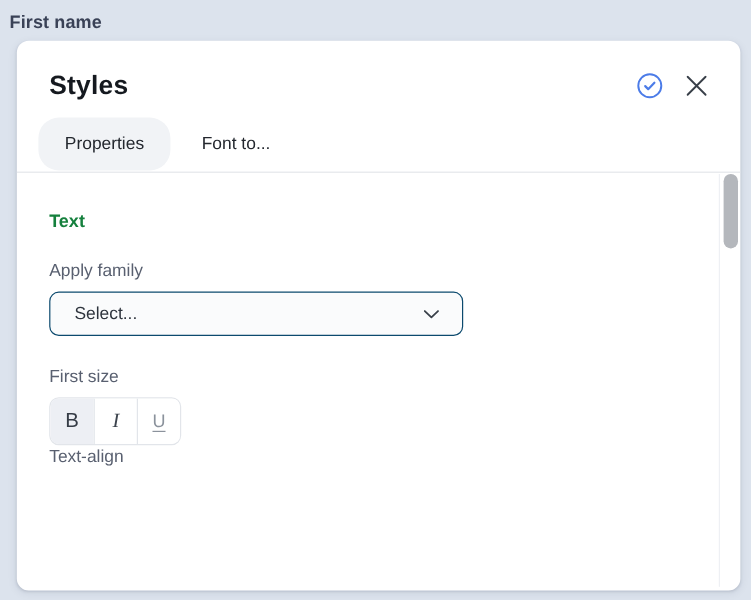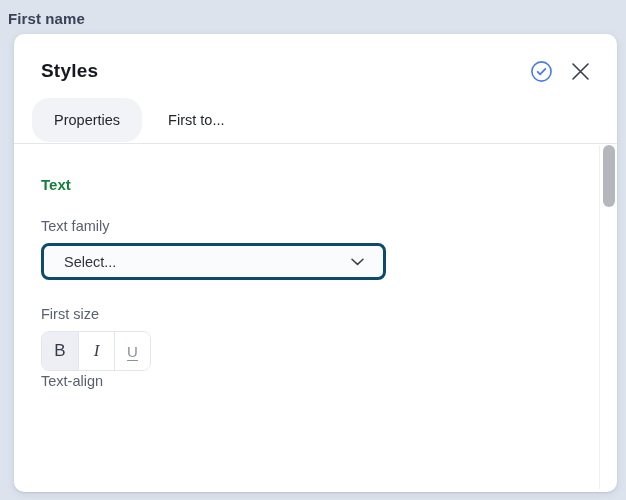--- a/index.html
+++ b/index.html
@@ -17,21 +17,21 @@
     position:absolute;left:14px;top:34px;width:603px;height:458px;
     background:#ffffff;border-radius:10px;
     box-shadow:0 1px 2px rgba(30,40,70,.12),0 2px 8px rgba(30,40,70,.08);
     overflow:hidden;
   }
   .title-row{
     display:flex;justify-content:space-between;align-items:center;
     padding:24px 25px 0 27px;
   }
   .panel-title{
-    font-size:19px;font-weight:600;color:#15191f;line-height:26px;letter-spacing:.2px;
+    font-size:22px;font-weight:600;color:#15191f;line-height:26px;letter-spacing:.2px;
   }
   .header-icons{display:flex;align-items:center;gap:15px;}
   .icon-btn{
     background:none;border:none;padding:0;margin:0;cursor:pointer;
     display:flex;align-items:center;justify-content:center;width:24px;height:24px;
   }
   .tabs{display:flex;align-items:center;margin:19px 0 0 18px;height:34px;}
   .tab{
     height:34px;line-height:34px;padding:5px 22px;border-radius:17px;
     font-size:14.5px;color:#23272e;cursor:pointer;white-space:nowrap;
@@ -41,21 +41,21 @@
   .divider{height:1px;background:#e4e6ea;margin-top:6px;}
   .content{padding:32px 24px 0 27px;position:relative;}
   .section-heading{font-size:15px;font-weight:700;color:#15803d;line-height:18px;}
   .lbl{font-size:14.5px;color:#596070;line-height:18px;}
   .lbl.mt1{margin-top:23px;}
   .lbl.mt2{margin-top:25px;}
   .lbl.mt3{margin-top:20px;}
   .lbl.mt4{margin-top:1px;}
   .select{
     margin-top:8px;width:345px;height:37px;box-sizing:border-box;
-    background:#fafbfc;border:3px solid #0c4a6e;border-radius:8px;
+    background:#fafbfc;border:1px solid #0c4a6e;border-radius:8px;
     display:flex;align-items:center;justify-content:space-between;
     padding:0 19px 0 20px;cursor:pointer;
   }
   .select .val{font-size:14.5px;color:#2e343d;}
   .btn-group{
     margin-top:8px;display:inline-flex;
     border:1px solid #e2e5ea;border-radius:8px;overflow:hidden;background:#fff;
   }
   .fmt-btn{
     width:36px;height:38px;border:none;background:#fff;cursor:pointer;
@@ -99,29 +99,29 @@
           <svg width="17" height="17" viewBox="0 0 17 17" fill="none">
             <path d="M1 1l15 15M16 1L1 16" stroke="#394049" stroke-width="1.6" stroke-linecap="round"></path>
           </svg>
         </span>
       </button>
     </div>
   </div>
 
   <div class="tabs">
     <div class="tab active">Properties</div>
-    <div class="tab plain">First to...</div>
+    <div class="tab plain">Font to...</div>
   </div>
 
   <div class="divider"></div>
 
   <div class="content">
     <div class="section-heading">Text</div>
 
-    <div class="lbl mt1">Text family</div>
+    <div class="lbl mt1">Apply family</div>
     <div class="select">
       <span class="val">Select...</span>
       <span style="display:flex;">
         <svg width="13" height="8" viewBox="0 0 13 8" fill="none">
           <path d="M1 1.2l5.5 5.2L12 1.2" stroke="#394049" stroke-width="1.5" stroke-linecap="round" stroke-linejoin="round"></path>
         </svg>
       </span>
     </div>
 
     <div class="lbl mt2">First size</div>

